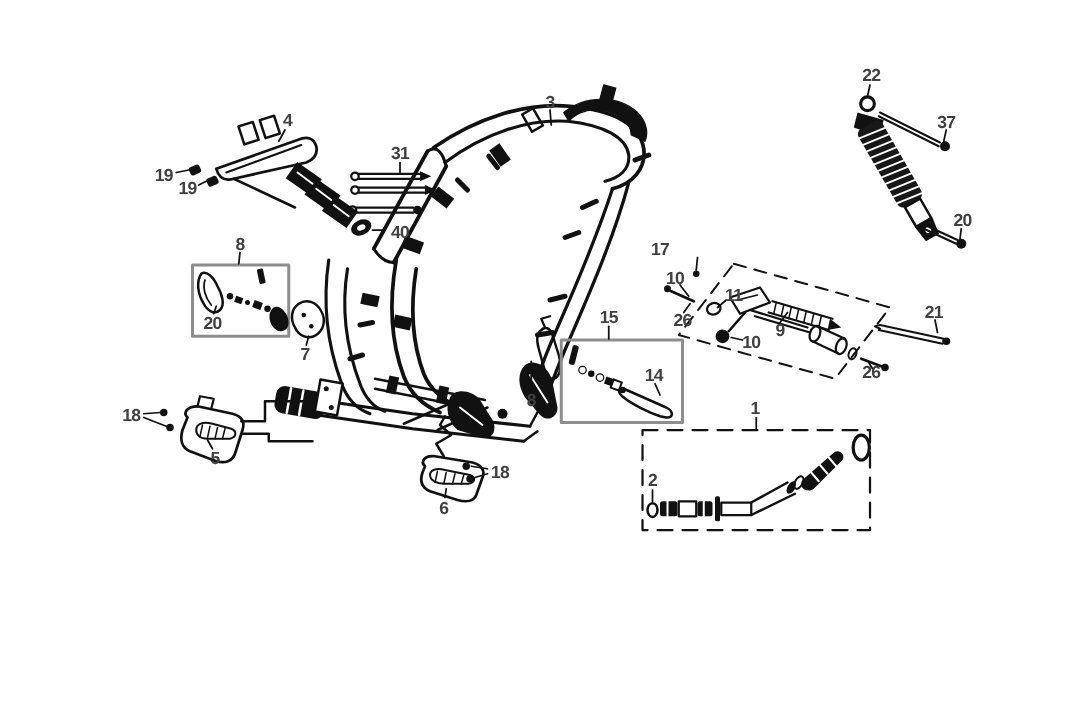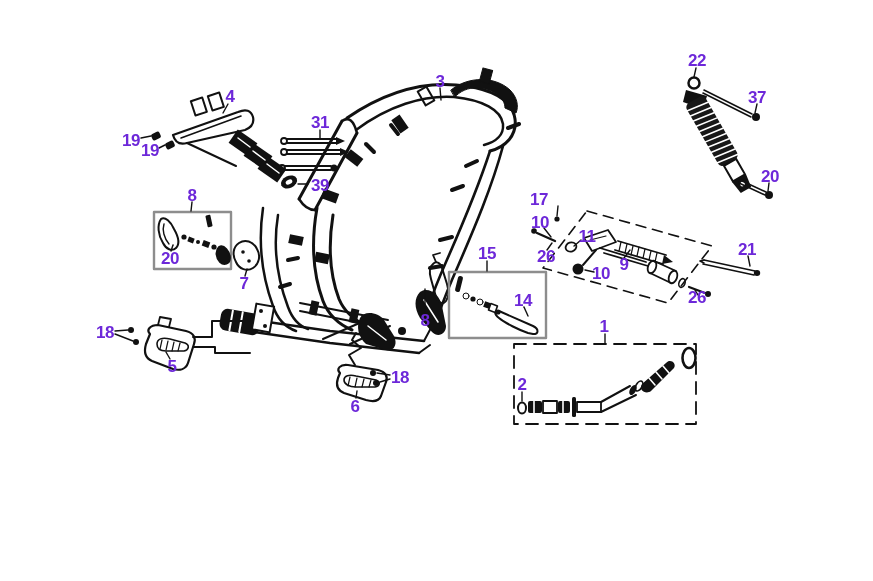--- a/index.html
+++ b/index.html
@@ -1,19 +1,19 @@
 <!DOCTYPE html>
 <html><head>
 <meta charset="utf-8">
 <style>
   html,body{margin:0;padding:0;background:#e8e8e8;font-family:"Liberation Sans",sans-serif;}
   .stage{position:relative;width:873px;height:581px;background:#ffffff;overflow:hidden;}
   .stage svg{position:absolute;left:0;top:0;}
-  .lbl{position:absolute;transform:translate(-50%,-50%);font-weight:bold;font-size:17px;
-       color:#6d28d9;letter-spacing:-0.5px;line-height:1;user-select:none;}
+  .lbl{position:absolute;transform:translate(-50%,-50%);font-weight:bold;font-size:14px;
+       color:#404040;letter-spacing:-0.5px;line-height:1;user-select:none;}
 </style>
 </head>
 <body>
 
 <div class="stage">
 
 <svg width="873" height="581" viewBox="0 0 873 581" stroke="#111" fill="none" stroke-linecap="round" stroke-linejoin="round">
 
   <g>
 
@@ -343,26 +343,26 @@
   <div class="lbl" style="left:244px;top:283px">7</div>
   <div class="lbl" style="left:425px;top:320px">8</div>
   <div class="lbl" style="left:624px;top:264px">9</div>
   <div class="lbl" style="left:601px;top:273px">10</div>
   <div class="lbl" style="left:587px;top:236px">11</div>
   <div class="lbl" style="left:192px;top:195px">8</div>
   <div class="lbl" style="left:170px;top:258px">20</div>
   <div class="lbl" style="left:523px;top:300px">14</div>
   <div class="lbl" style="left:487px;top:253px">15</div>
   <div class="lbl" style="left:540px;top:222px">10</div>
-  <div class="lbl" style="left:539px;top:199px">17</div>
+  <div class="lbl" style="left:528px;top:199px">17</div>
   <div class="lbl" style="left:105px;top:332px">18</div>
   <div class="lbl" style="left:400px;top:377px">18</div>
   <div class="lbl" style="left:131px;top:140px">19</div>
   <div class="lbl" style="left:150px;top:150px">19</div>
   <div class="lbl" style="left:770px;top:176px">20</div>
   <div class="lbl" style="left:757px;top:97px">37</div>
   <div class="lbl" style="left:697px;top:60px">22</div>
-  <div class="lbl" style="left:320px;top:185px">39</div>
+  <div class="lbl" style="left:320px;top:185px">40</div>
   <div class="lbl" style="left:747px;top:249px">21</div>
   <div class="lbl" style="left:320px;top:122px">31</div>
   <div class="lbl" style="left:546px;top:256px">26</div>
   <div class="lbl" style="left:697px;top:297px">26</div>
 </div>
 
 </body></html>

